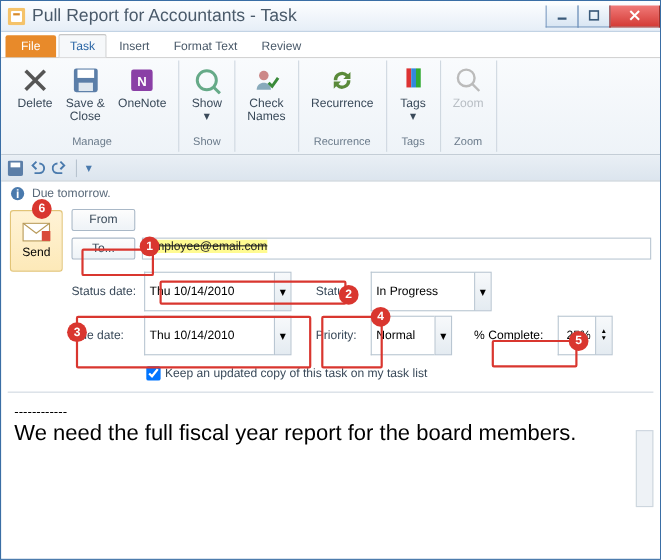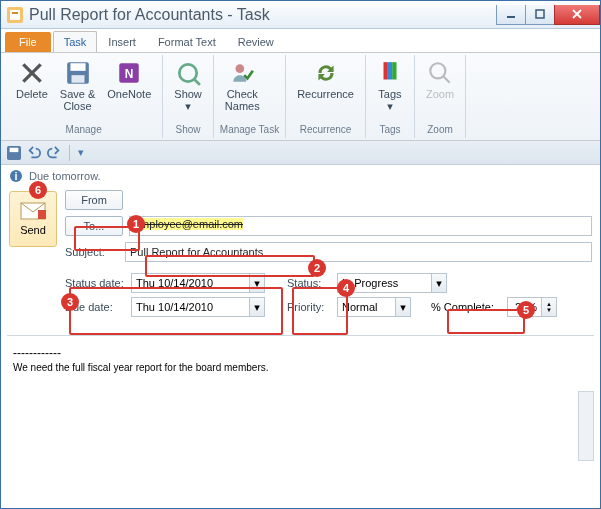--- a/index.html
+++ b/index.html
@@ -29,21 +29,21 @@
 .form{display:flex;padding:0 4px}
 .sendcol{width:56px;display:flex;flex-direction:column;align-items:center;padding-top:4px}
 .sendbtn{width:48px;height:56px;background:linear-gradient(#fff3d6,#fde9b8);border:1px solid #e2c477;border-radius:3px;display:flex;flex-direction:column;align-items:center;justify-content:center;cursor:pointer;gap:4px}
 .fields{flex:1;padding:2px 4px}
 .row{display:flex;align-items:center;margin-bottom:4px;min-height:22px}
 .lab{width:60px;color:#3a4a5a}
 .frombtn,.tobtn{width:58px;height:20px;border:1px solid #a9b8c7;background:linear-gradient(#fdfdfd,#eef3f7);border-radius:2px;text-align:center;line-height:18px;color:#3a4a5a;cursor:pointer}
 .txtfield{flex:1;height:20px;border:1px solid #b9c6d2;padding:1px 4px;background:#fff;color:#222}
 .daterow{display:flex;gap:6px;align-items:center;margin-bottom:4px}
 .dlab{width:60px;color:#3a4a5a}
-.combo{display:flex;height:20px}
+.combo{display:flex;height:36px}
 .combo input{border:1px solid #b9c6d2;border-right:none;padding:1px 4px;background:#fff}
 .combo .cbtn{width:16px;border:1px solid #b9c6d2;background:linear-gradient(#f7f9fb,#e4ebf1);display:flex;align-items:center;justify-content:center;cursor:pointer}
 .chkrow{display:flex;align-items:center;gap:4px;padding-left:68px;margin-bottom:2px;color:#3a4a5a}
 .chkrow input{width:13px;height:13px}
 .body{border-top:1px solid #cfd8e0;margin:6px 6px 0;padding:10px 6px;font-size:13px;color:#000;position:relative;height:100px}
 .redbox{position:absolute;border:2px solid #d9362f;border-radius:2px;pointer-events:none}
 .badge{position:absolute;width:18px;height:18px;border-radius:50%;background:#d9362f;color:#fff;display:flex;align-items:center;justify-content:center;font-size:11px;font-weight:bold;pointer-events:none}
 .high{background:#fffb91}
 .disabled{color:#b8bec4}
 svg{display:block}
@@ -132,21 +132,20 @@
         <div class="btns">
       <div class="rbtn">
             <svg class="ico" viewBox="0 0 24 24">
               <circle cx="10" cy="8" r="4" fill="#c88"></circle>
               <path d="M4 20c0-4 3-6 6-6s6 2 6 6" fill="#8ab"></path>
               <path d="M14 14l3 3 5-7" fill="none" stroke="#3a8a3a" stroke-width="2.5"></path>
             </svg>
             <div class="txt">Check<br>Names</div>
           </div>
     </div>
-        <div class="lbl">Manage Task</div>
       </div>
     <div class="rgroup">
         <div class="btns">
       <div class="rbtn">
             <svg class="ico" viewBox="0 0 24 24">
               <path d="M5 12a7 7 0 0 1 12-5l2-2v6h-6l2-2a4 4 0 0 0-7 3" fill="#5a8a3a"></path>
               <path d="M19 12a7 7 0 0 1-12 5l-2 2v-6h6l-2 2a4 4 0 0 0 7-3" fill="#5a8a3a"></path>
             </svg>
             <div class="txt">Recurrence</div>
           </div>
@@ -225,24 +224,20 @@
     <div class="fields">
       <div class="row">
         <div class="frombtn">From</div>
         <div style="width:6px"></div>
       </div>
       <div class="row">
         <div class="tobtn">To...</div>
         <div style="width:6px"></div>
         <div class="txtfield"><span class="high" style="text-decoration:line-through">employee@email.com</span></div>
       </div>
-      <div class="row">
-        <div class="lab">Subject:</div>
-        <input class="txtfield" value="Pull Report for Accountants" style="">
-      </div>
       <div style="height:6px"></div>
       <div class="daterow">
         <div class="dlab">Status date:</div>
         <div class="combo">
             <input style="width: 118px;" value="Thu 10/14/2010">
             <div class="cbtn">▾</div>
           </div>
         <div style="width:10px"></div>
         <div class="dlab" style="width:44px">Status:</div>
         <div class="combo">
@@ -263,26 +258,30 @@
             <div class="cbtn">▾</div>
           </div>
         <div style="width:8px"></div>
         <div style="width:70px">% Complete:</div>
         <div class="combo">
             <input style="width: 34px; text-align: right;" value="25%">
             <div class="cbtn" style="flex-direction:column;font-size:6px;line-height:1">▲<br>▼</div>
           </div>
       </div>
       <div style="height:6px"></div>
+      <div class="chkrow">
+          <input type="checkbox" checked="" style="">
+          <span>Keep an updated copy of this task on my task list</span>
+        </div>
     </div>
   </div>
 
   <div class="body">
     <div style="font-size:12px">------------</div>
-    <div style="font-size:10px;margin-top:2px">We need the full fiscal year report for the board members.</div>
+    <div style="font-size:20px;margin-top:2px">We need the full fiscal year report for the board members.</div>
   </div>
 
   <div style="position:absolute;right:6px;top:390px;width:16px;height:70px;background:#eef2f6;border:1px solid #cdd6de"></div>
 
   <div class="redbox" style="left:73px;top:225px;width:66px;height:25px"></div>
   <div class="badge" style="left:126px;top:214px">1</div>
   <div class="redbox" style="left:144px;top:254px;width:170px;height:22px"></div>
   <div class="badge" style="left:307px;top:258px">2</div>
   <div class="redbox" style="left:68px;top:286px;width:214px;height:48px"></div>
   <div class="badge" style="left:60px;top:292px">3</div>

